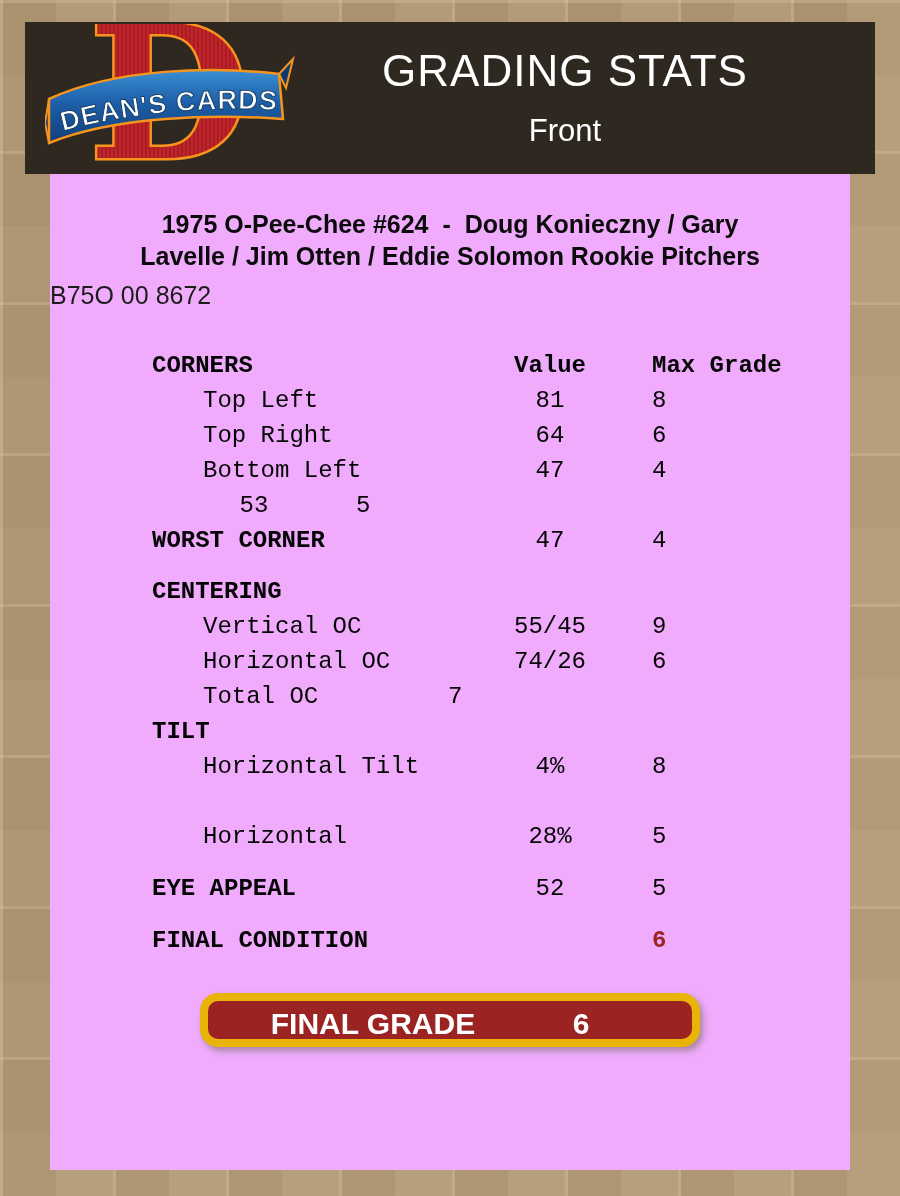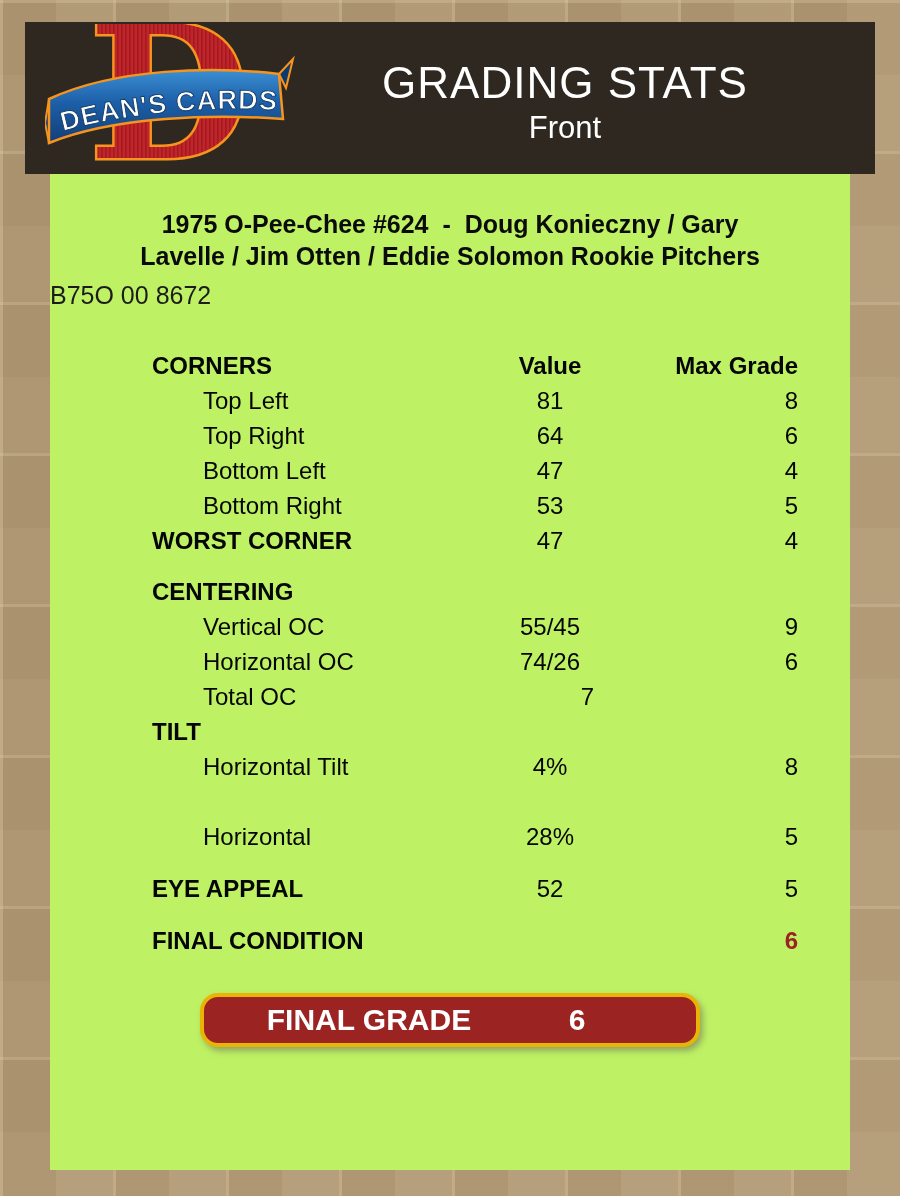--- a/index.html
+++ b/index.html
@@ -13,47 +13,47 @@
       repeating-linear-gradient(90deg, rgba(130,100,60,0.10) 0px, rgba(130,100,60,0.10) 56px, rgba(200,175,140,0.14) 56px, rgba(200,175,140,0.14) 113px),
       repeating-linear-gradient(180deg, rgba(140,110,70,0.06) 0px, rgba(140,110,70,0.06) 75px, rgba(210,185,150,0.08) 75px, rgba(210,185,150,0.08) 151px);
   }
   
   .header{
     position:absolute;left:25px;top:22px;width:850px;height:152px;
     background:#2e2820;
   }
   .logo-wrap{position:absolute;left:20px;top:2px;width:250px;height:140px;}
   .header-titles{
-    position:absolute;left:230px;top:36px;width:620px;text-align:center;color:#ffffff;
+    position:absolute;left:230px;top:24px;width:620px;text-align:center;color:#ffffff;
   }
   .grading-title{font-size:44px;line-height:50px;letter-spacing:1px;font-weight:normal;}
-  .grading-sub{font-size:31px;line-height:38px;margin-top:1px;font-weight:normal;}
+  .grading-sub{font-size:31px;line-height:38px;margin-top:16px;font-weight:normal;}
   
   .panel{
     position:absolute;left:50px;top:174px;width:800px;height:996px;
-    background:#bef264;
+    background:#f0abfc;
   }
   .card-title{margin-top:34px;text-align:center;font-weight:bold;font-size:25px;color:#0b0b0b;}
   .card-title .title-line{line-height:32px;white-space:pre;}
   .card-serial{margin-top:8px;text-align:left;font-size:25px;line-height:30px;color:#1c1c1c;}
   
   .grade-table{margin-top:38px;}
-  .trow{display:flex;height:35px;line-height:35px;padding-left:102px;font-size:24px;color:#050505;}
+  .trow{display:flex;height:35px;line-height:35px;padding-left:102px;font-size:24px;color:#050505;font-family:Liberation Mono, monospace;}
   .c-label{width:296px;box-sizing:border-box;font-weight:bold;}
   .trow.subrow .c-label{padding-left:51px;font-weight:normal;}
   .c-value{width:204px;text-align:center;font-weight:normal;}
-  .c-grade{width:146px;text-align:right;font-weight:normal;}
+  .c-grade{width:146px;text-align:left;font-weight:normal;}
   .trow.head .c-value,.trow.head .c-grade{font-weight:bold;}
   .gap16{margin-top:16px;gap:16px;}
   .gap17{margin-top:17px;}
   .grade-red{color:#9b2423;font-weight:bold;}
   
   .final-grade{
     position:relative;margin:35px 0 0 150px;width:500px;height:54px;box-sizing:border-box;
-    background:#9b2423;border:4px solid #eab308;border-radius:18px;
+    background:#9b2423;border:8px solid #eab308;border-radius:18px;
     box-shadow:3px 4px 6px rgba(110,105,90,0.55);
     color:#ffffff;font-weight:bold;font-size:30px;
   }
   .fg-label{position:absolute;left:0;top:0;width:330px;text-align:center;line-height:46px;}
   .fg-value{position:absolute;left:340px;top:0;width:66px;text-align:center;line-height:46px;}
 </style>
 </head>
 <body>
 
 <div class="header">
@@ -111,21 +111,20 @@
       <div class="c-label">Top Right</div>
       <div class="c-value">64</div>
       <div class="c-grade">6</div>
     </div>
     <div class="trow subrow">
       <div class="c-label">Bottom Left</div>
       <div class="c-value">47</div>
       <div class="c-grade">4</div>
     </div>
     <div class="trow subrow">
-      <div class="c-label">Bottom Right</div>
       <div class="c-value">53</div>
       <div class="c-grade">5</div>
     </div>
     <div class="trow">
       <div class="c-label">WORST CORNER</div>
       <div class="c-value">47</div>
       <div class="c-grade">4</div>
     </div>
     <div class="trow gap16">
       <div class="c-label">CENTERING</div>

